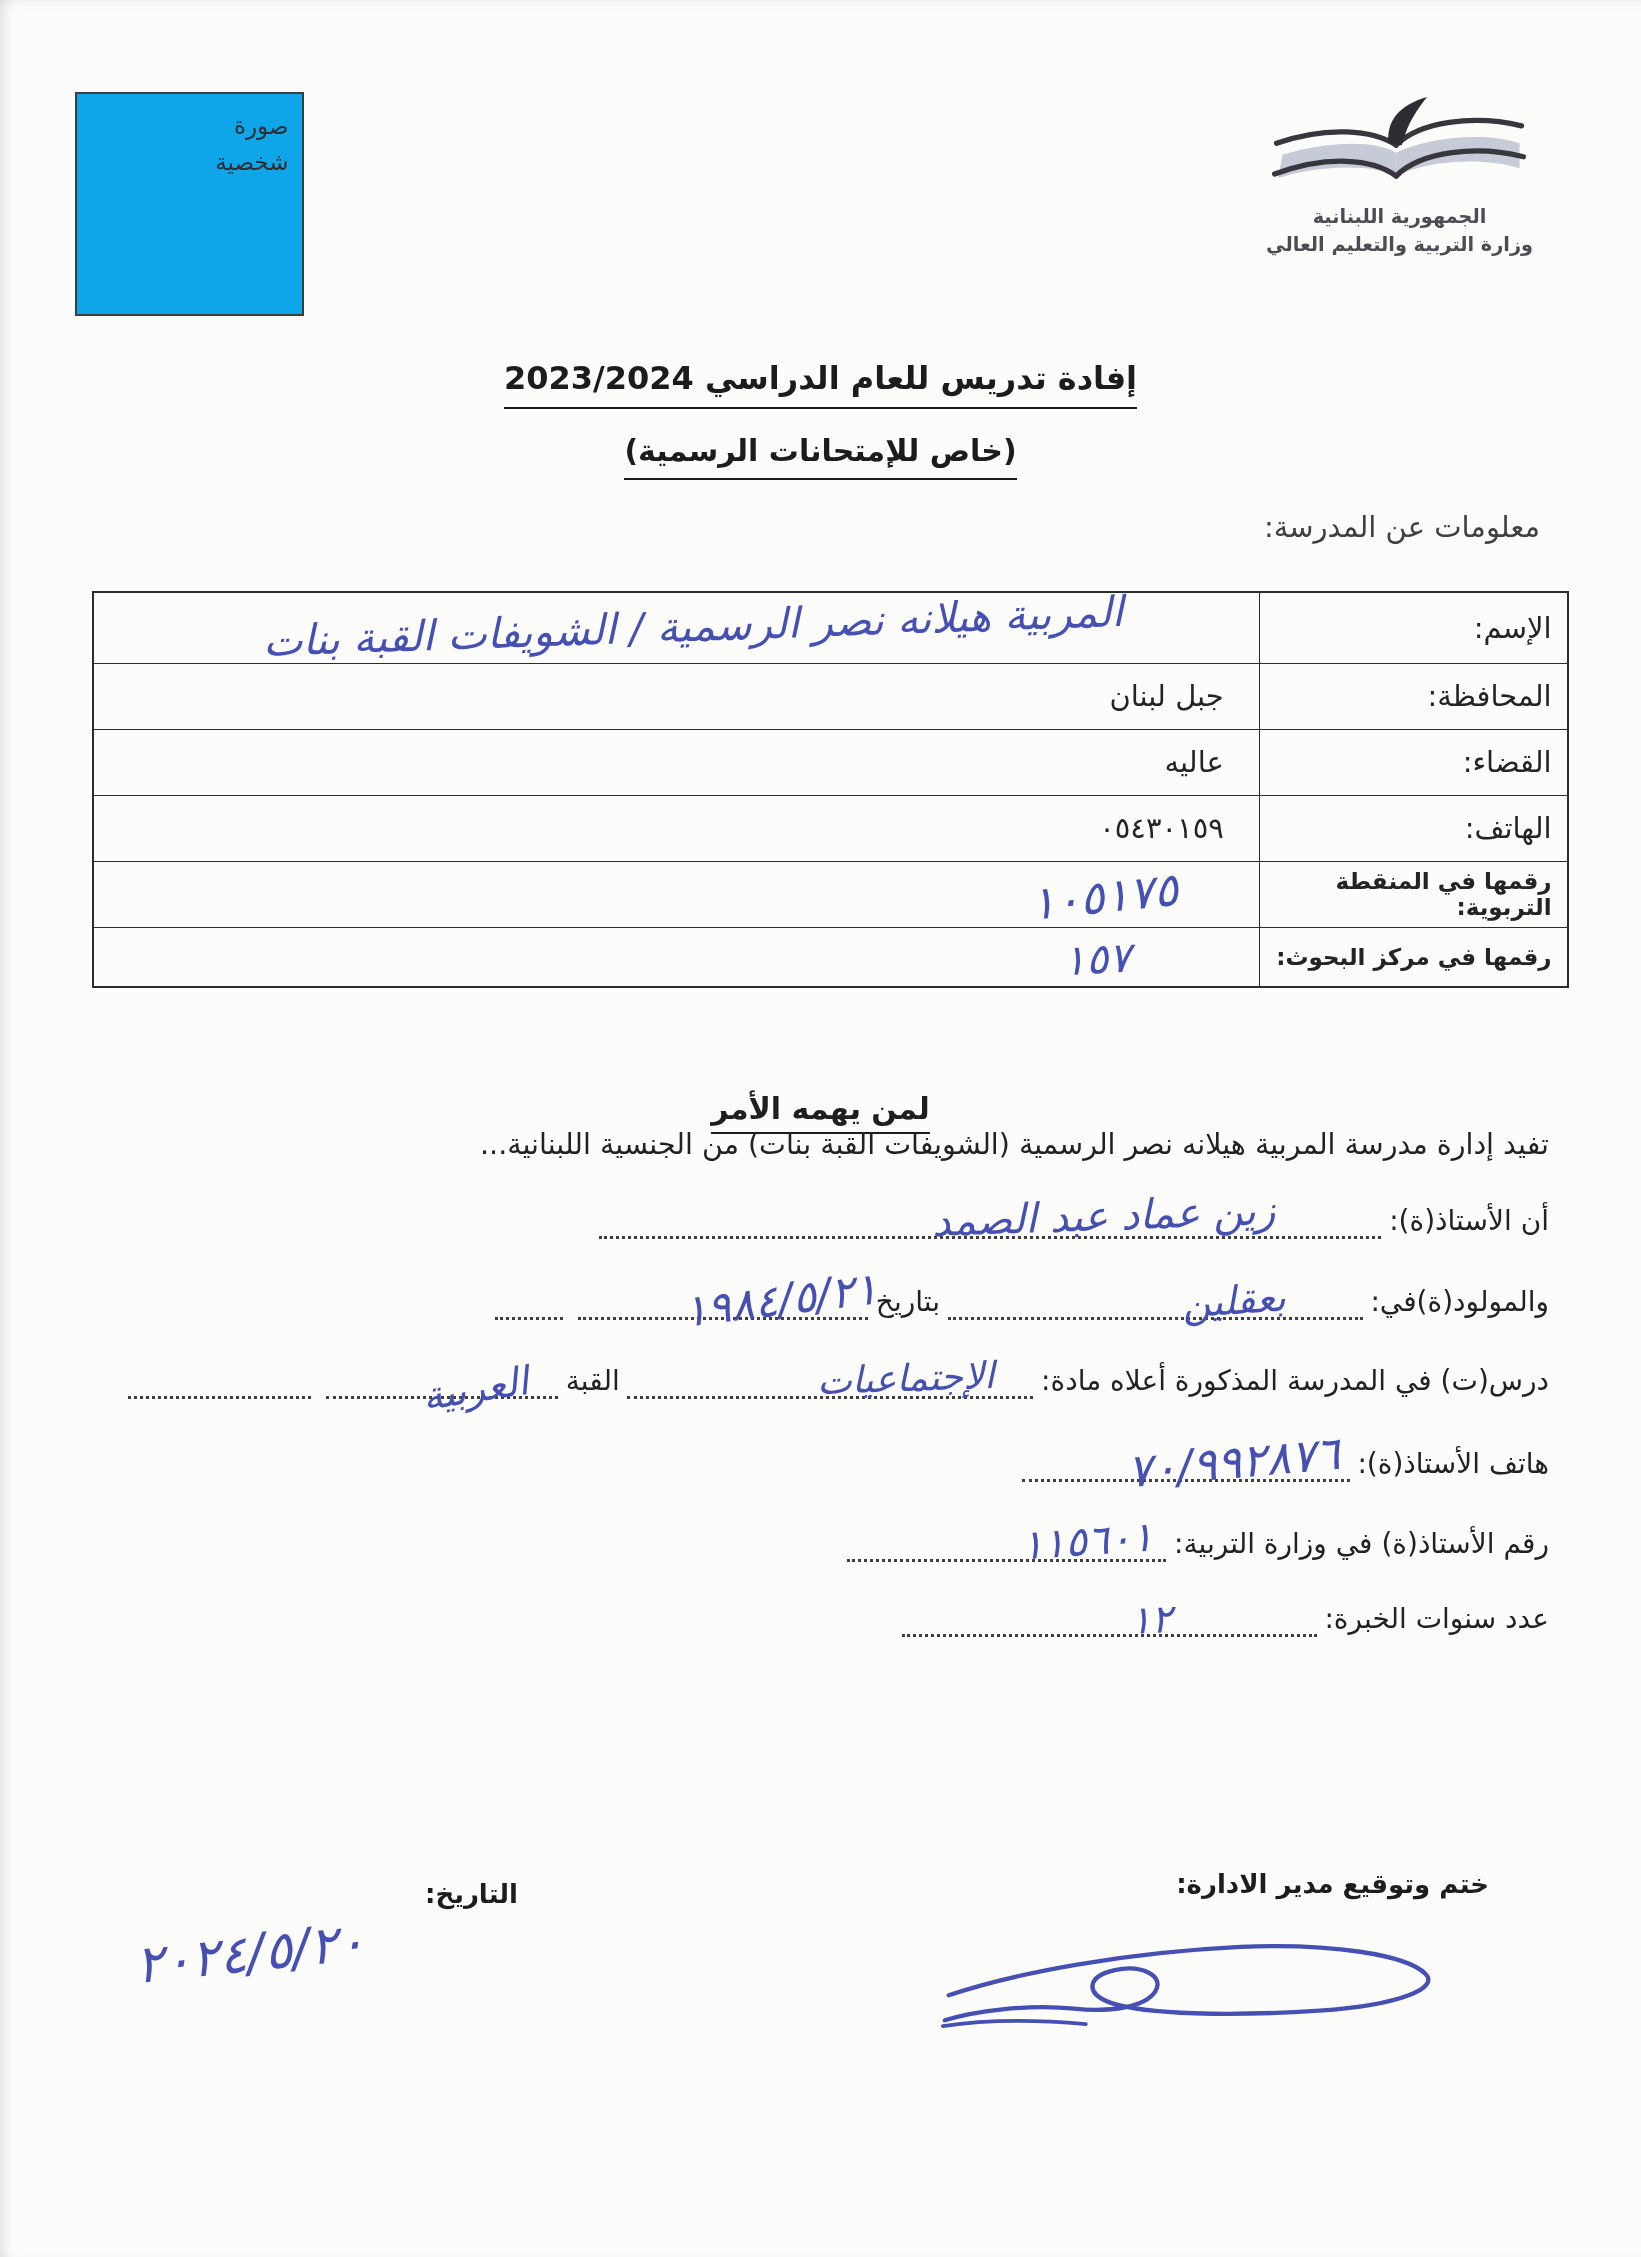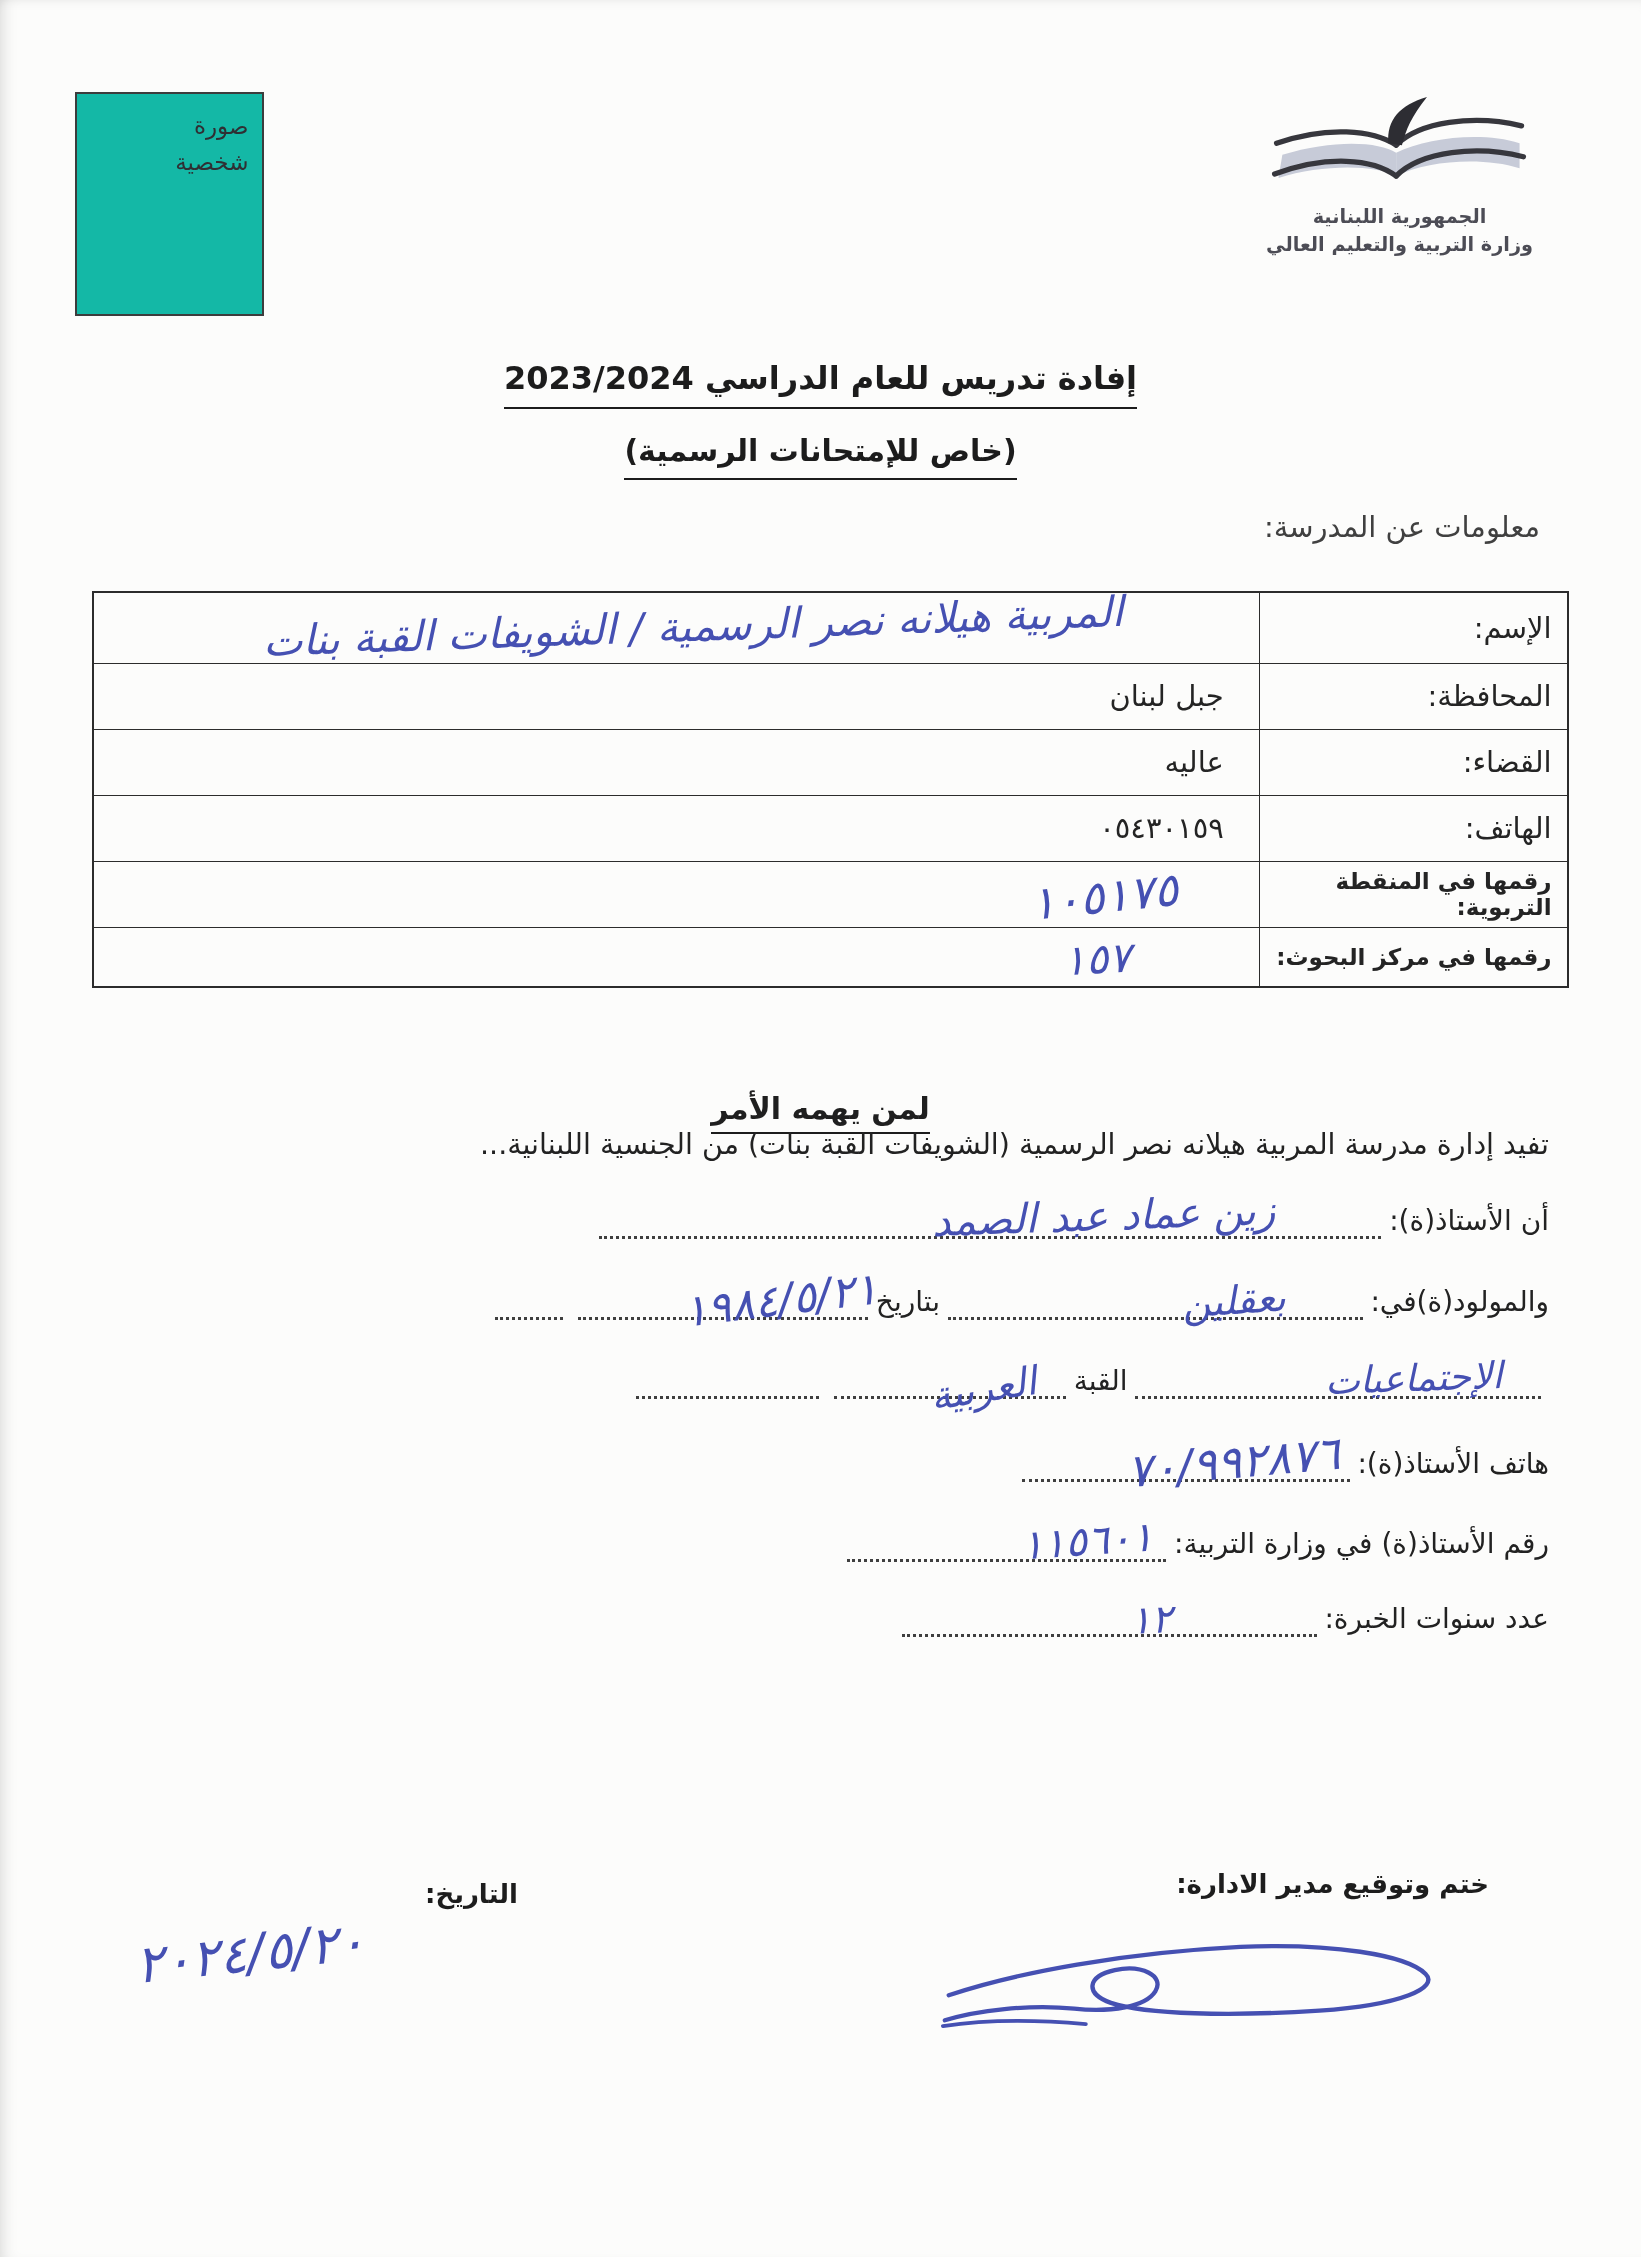--- a/index.html
+++ b/index.html
@@ -6,21 +6,21 @@
   body{
     width:1641px;height:2257px;position:relative;overflow:hidden;
     background:#fcfcfb;
     font-family:"DejaVu Sans",sans-serif;
     color:#1f1f1f;
     direction:rtl;
   }
   .page-shadow{position:absolute;inset:0;box-shadow:inset 13.5px 0 17.4px -13.5px rgba(0,0,0,.18), inset 0 9.7px 13.5px -11.6px rgba(0,0,0,.10);pointer-events:none;}
 
   
-  .photo-box{position:absolute;left:75px;top:92px;width:185px;height:220px;border:2.4px solid #3c3c3c;background:#14b8a6;}
+  .photo-box{position:absolute;left:75px;top:92px;width:185px;height:220px;border:2.4px solid #3c3c3c;background:#0ea5e9;padding-left:40px;}
   .photo-box .ph-text{position:absolute;top:15.4px;right:13.5px;text-align:right;font-size:23px;line-height:1.55;color:#2f2f33;}
 
   
   .logo-block{position:absolute;left:1250px;top:95px;width:299px;text-align:center;}
   .logo-block svg{display:block;margin:0 auto;}
   .logo-line{font-size:19.3px;font-weight:bold;color:#4c4c55;letter-spacing:0.5px;line-height:1.45;}
 
   
   .title{position:absolute;top:359px;left:0;width:100%;text-align:center;font-size:32px;font-weight:bold;color:#1c1c1c;}
   .title .u, .subtitle .u{border-bottom:2.4px solid #1c1c1c;padding-bottom:10px;}
@@ -151,20 +151,21 @@
     <span class="hw hw-place">بعقلين</span>
   </span>
   <span class="lab">بتاريخ</span>
   <span class="dotted" style="width:290px;">
     <span class="hw hw-bdate">١٩٨٤/٥/٢١</span>
   </span>
   <span class="dotted" style="width:68px;"></span>
 </div>
 
 <div class="fline l-taught">
+  <span class="lab">درس(ت) في المدرسة المذكورة أعلاه مادة:</span>
   <span class="dotted" style="width:406px;">
     <span class="hw hw-subject">الإجتماعيات</span>
   </span>
   <span class="lab">القبة</span>
   <span class="dotted" style="width:232px;">
     <span class="hw hw-lang">العربية</span>
   </span>
   <span class="dotted" style="width:183px;"></span>
 </div>
 

